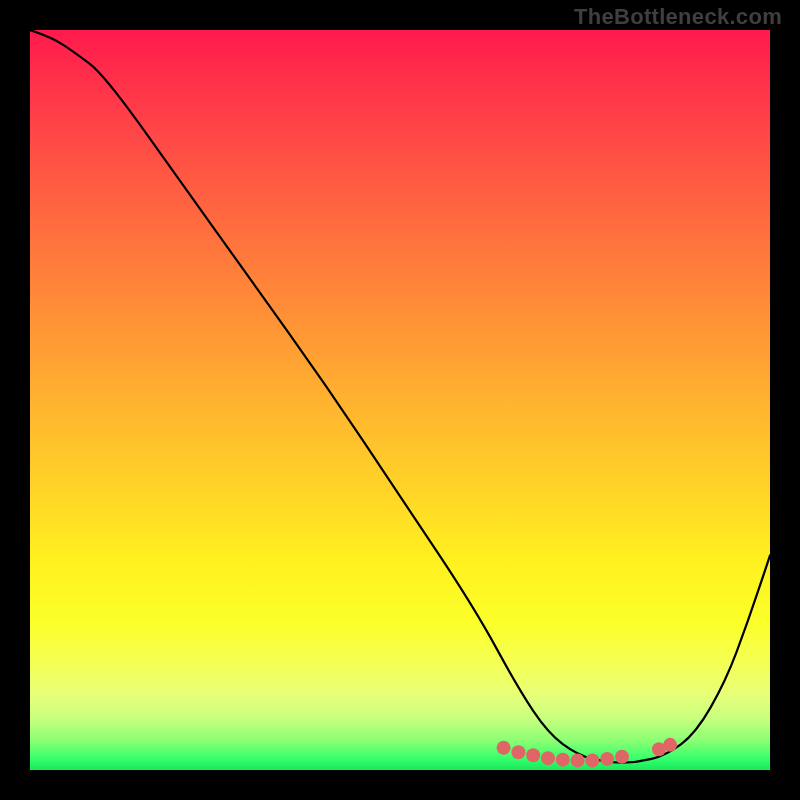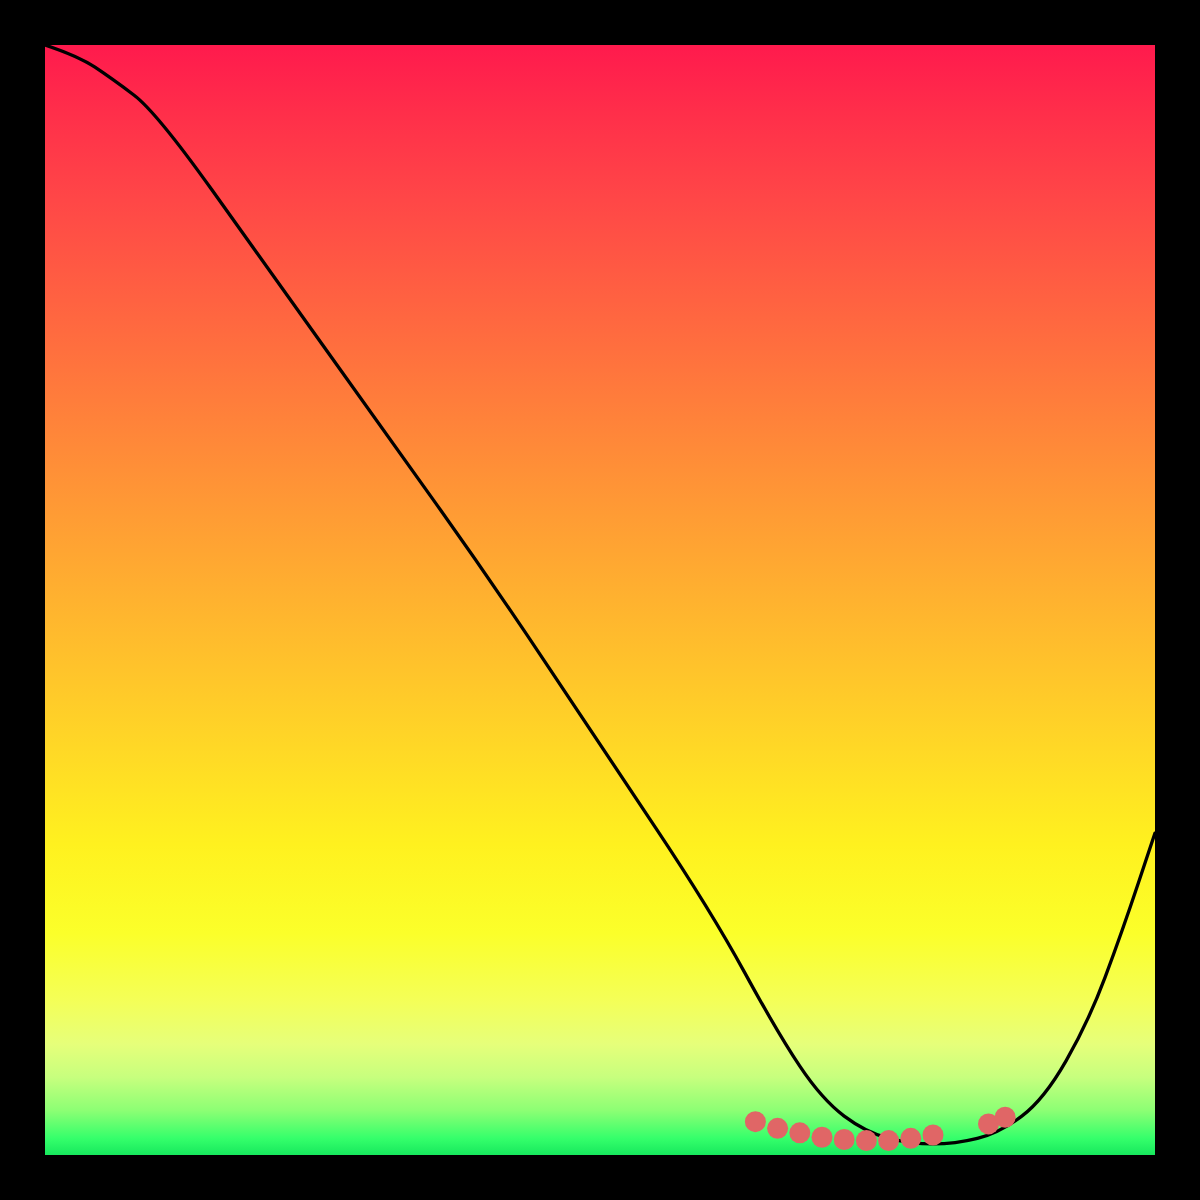--- a/index.html
+++ b/index.html
@@ -61,20 +61,21 @@
     position: absolute;
     inset: 0;
     width: 100%;
     height: 100%;
   }
 </style>
 </head>
 <body>
 
 <div class="stage">
+  <div class="watermark">TheBottleneck.com</div>
 
   <div class="plot">
     <div class="gradient"></div>
     <svg class="curve" viewBox="0 0 740 740" preserveAspectRatio="none">
       <path id="curve-path" fill="none" stroke="#000" stroke-width="2.2" stroke-linecap="round" stroke-linejoin="round" d="M 0 0 Q 22.2 7.399999999999977 33.3 14.800000000000011 Q 44.4 22.200000000000045 59.2 33.30000000000007 Q 74 44.40000000000009 111 96.20000000000005 Q 148 148 185 199.79999999999998 Q 222 251.59999999999997 259 303.4 Q 296 355.2 333 410.7 Q 370 466.2 407 521.7 Q 444 577.2 466.20000000000005 617.9000000000001 Q 488.40000000000003 658.6 503.20000000000005 680.8 Q 518 703 532.8 714.1 Q 547.6 725.2 562.4000000000001 728.9000000000001 Q 577.2 732.6 592 732.6 Q 606.8 732.6 621.5999999999999 728.9000000000001 Q 636.4 725.2 651.2 714.1 Q 666 703 680.8 677.1 Q 695.5999999999999 651.2 706.6999999999999 621.6 Q 717.8 592 728.9 558.7 T 740 525.4"></path>
       <g id="markers">
           <circle cx="473.6" cy="717.8" r="7" fill="#e06666"></circle>
           <circle cx="488.40000000000003" cy="722.24" r="7" fill="#e06666"></circle>
           <circle cx="503.20000000000005" cy="725.2" r="7" fill="#e06666"></circle>
           <circle cx="518" cy="728.16" r="7" fill="#e06666"></circle>

